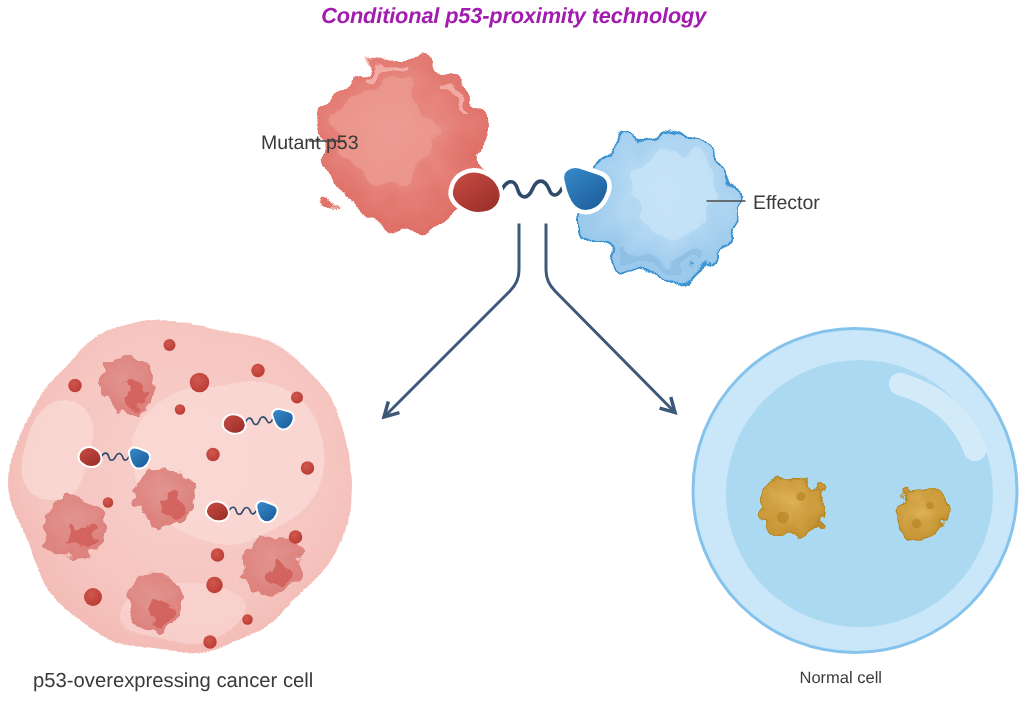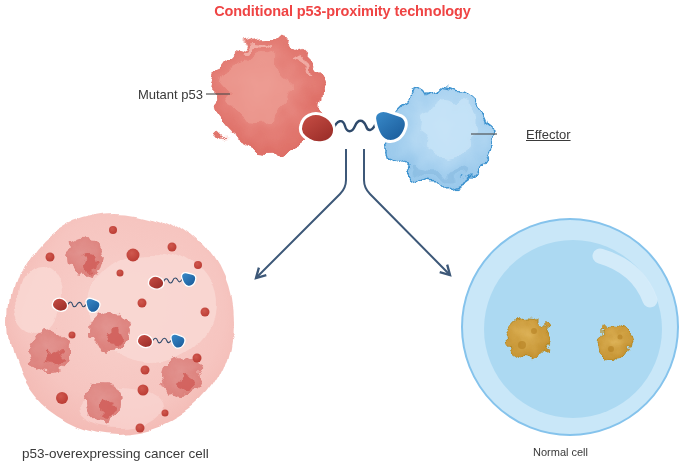--- a/index.html
+++ b/index.html
@@ -3,25 +3,25 @@
 <meta charset="utf-8">
 <style>
   html,body{margin:0;padding:0;}
   body{
     width:685px;height:467px;position:relative;background:#ffffff;overflow:hidden;
     font-family:"Liberation Sans", sans-serif;
   }
   #stage{position:absolute;left:0;top:0;width:685px;height:467px;}
   .title{
     position:absolute;top:3px;left:0;width:685px;text-align:center;
-    font-size:14.5px;font-weight:bold;color:#ef4444;letter-spacing:-0.1px;
+    font-size:14.5px;font-weight:bold;color:#a21caf;letter-spacing:-0.1px;font-style:italic;
   }
   .lbl{position:absolute;font-size:13px;color:#3a3a3a;white-space:nowrap;}
-  .lbl-mutant{left:0;top:87px;width:203px;text-align:right;}
-  .lbl-effector{left:526px;top:127px;text-decoration:underline;}
+  .lbl-mutant{left:0;top:87px;width:203px;text-align:right;padding-left:36px;}
+  .lbl-effector{left:502px;top:127px;}
   .lbl-cancer{left:22px;top:446px;font-size:13.5px;}
   .lbl-normal{left:533px;top:446px;font-size:11px;}
 </style>
 </head>
 <body>
 
 <svg id="stage" viewBox="0 0 685 467">
   <defs>
     <radialGradient id="g-mutant" cx="45%" cy="42%" r="65%">
       <stop offset="0%" stop-color="#EE9F96"></stop>

